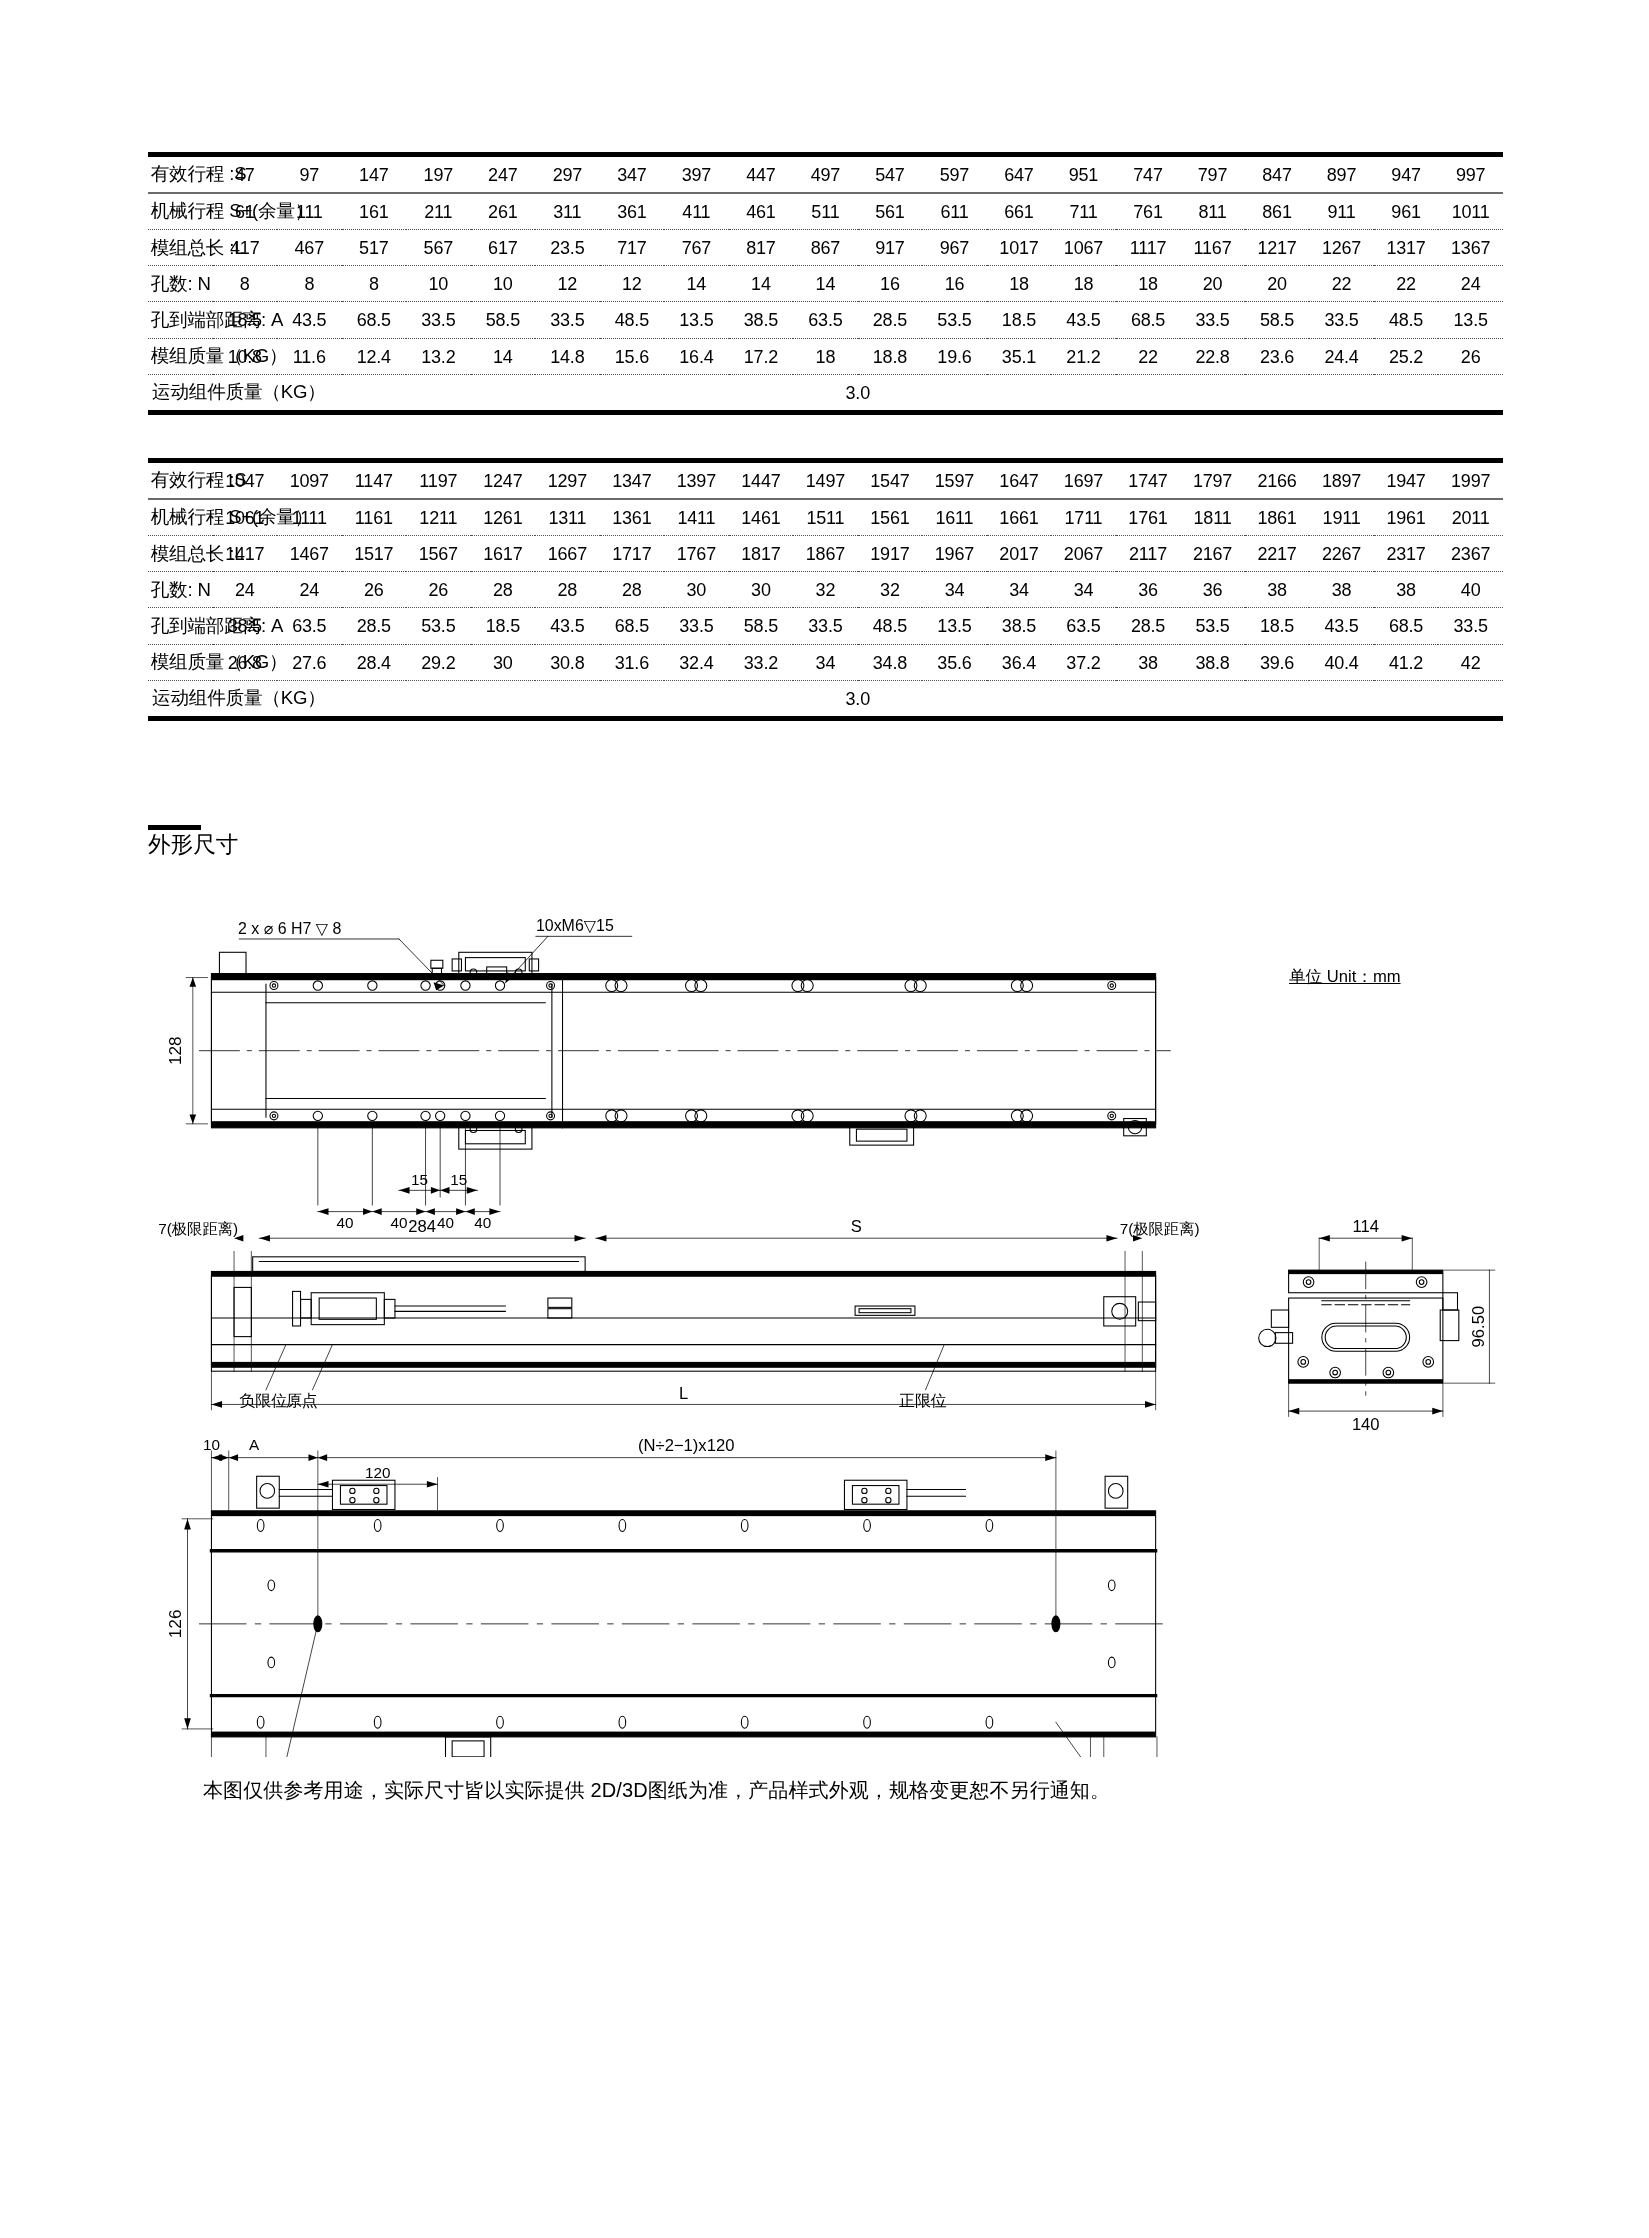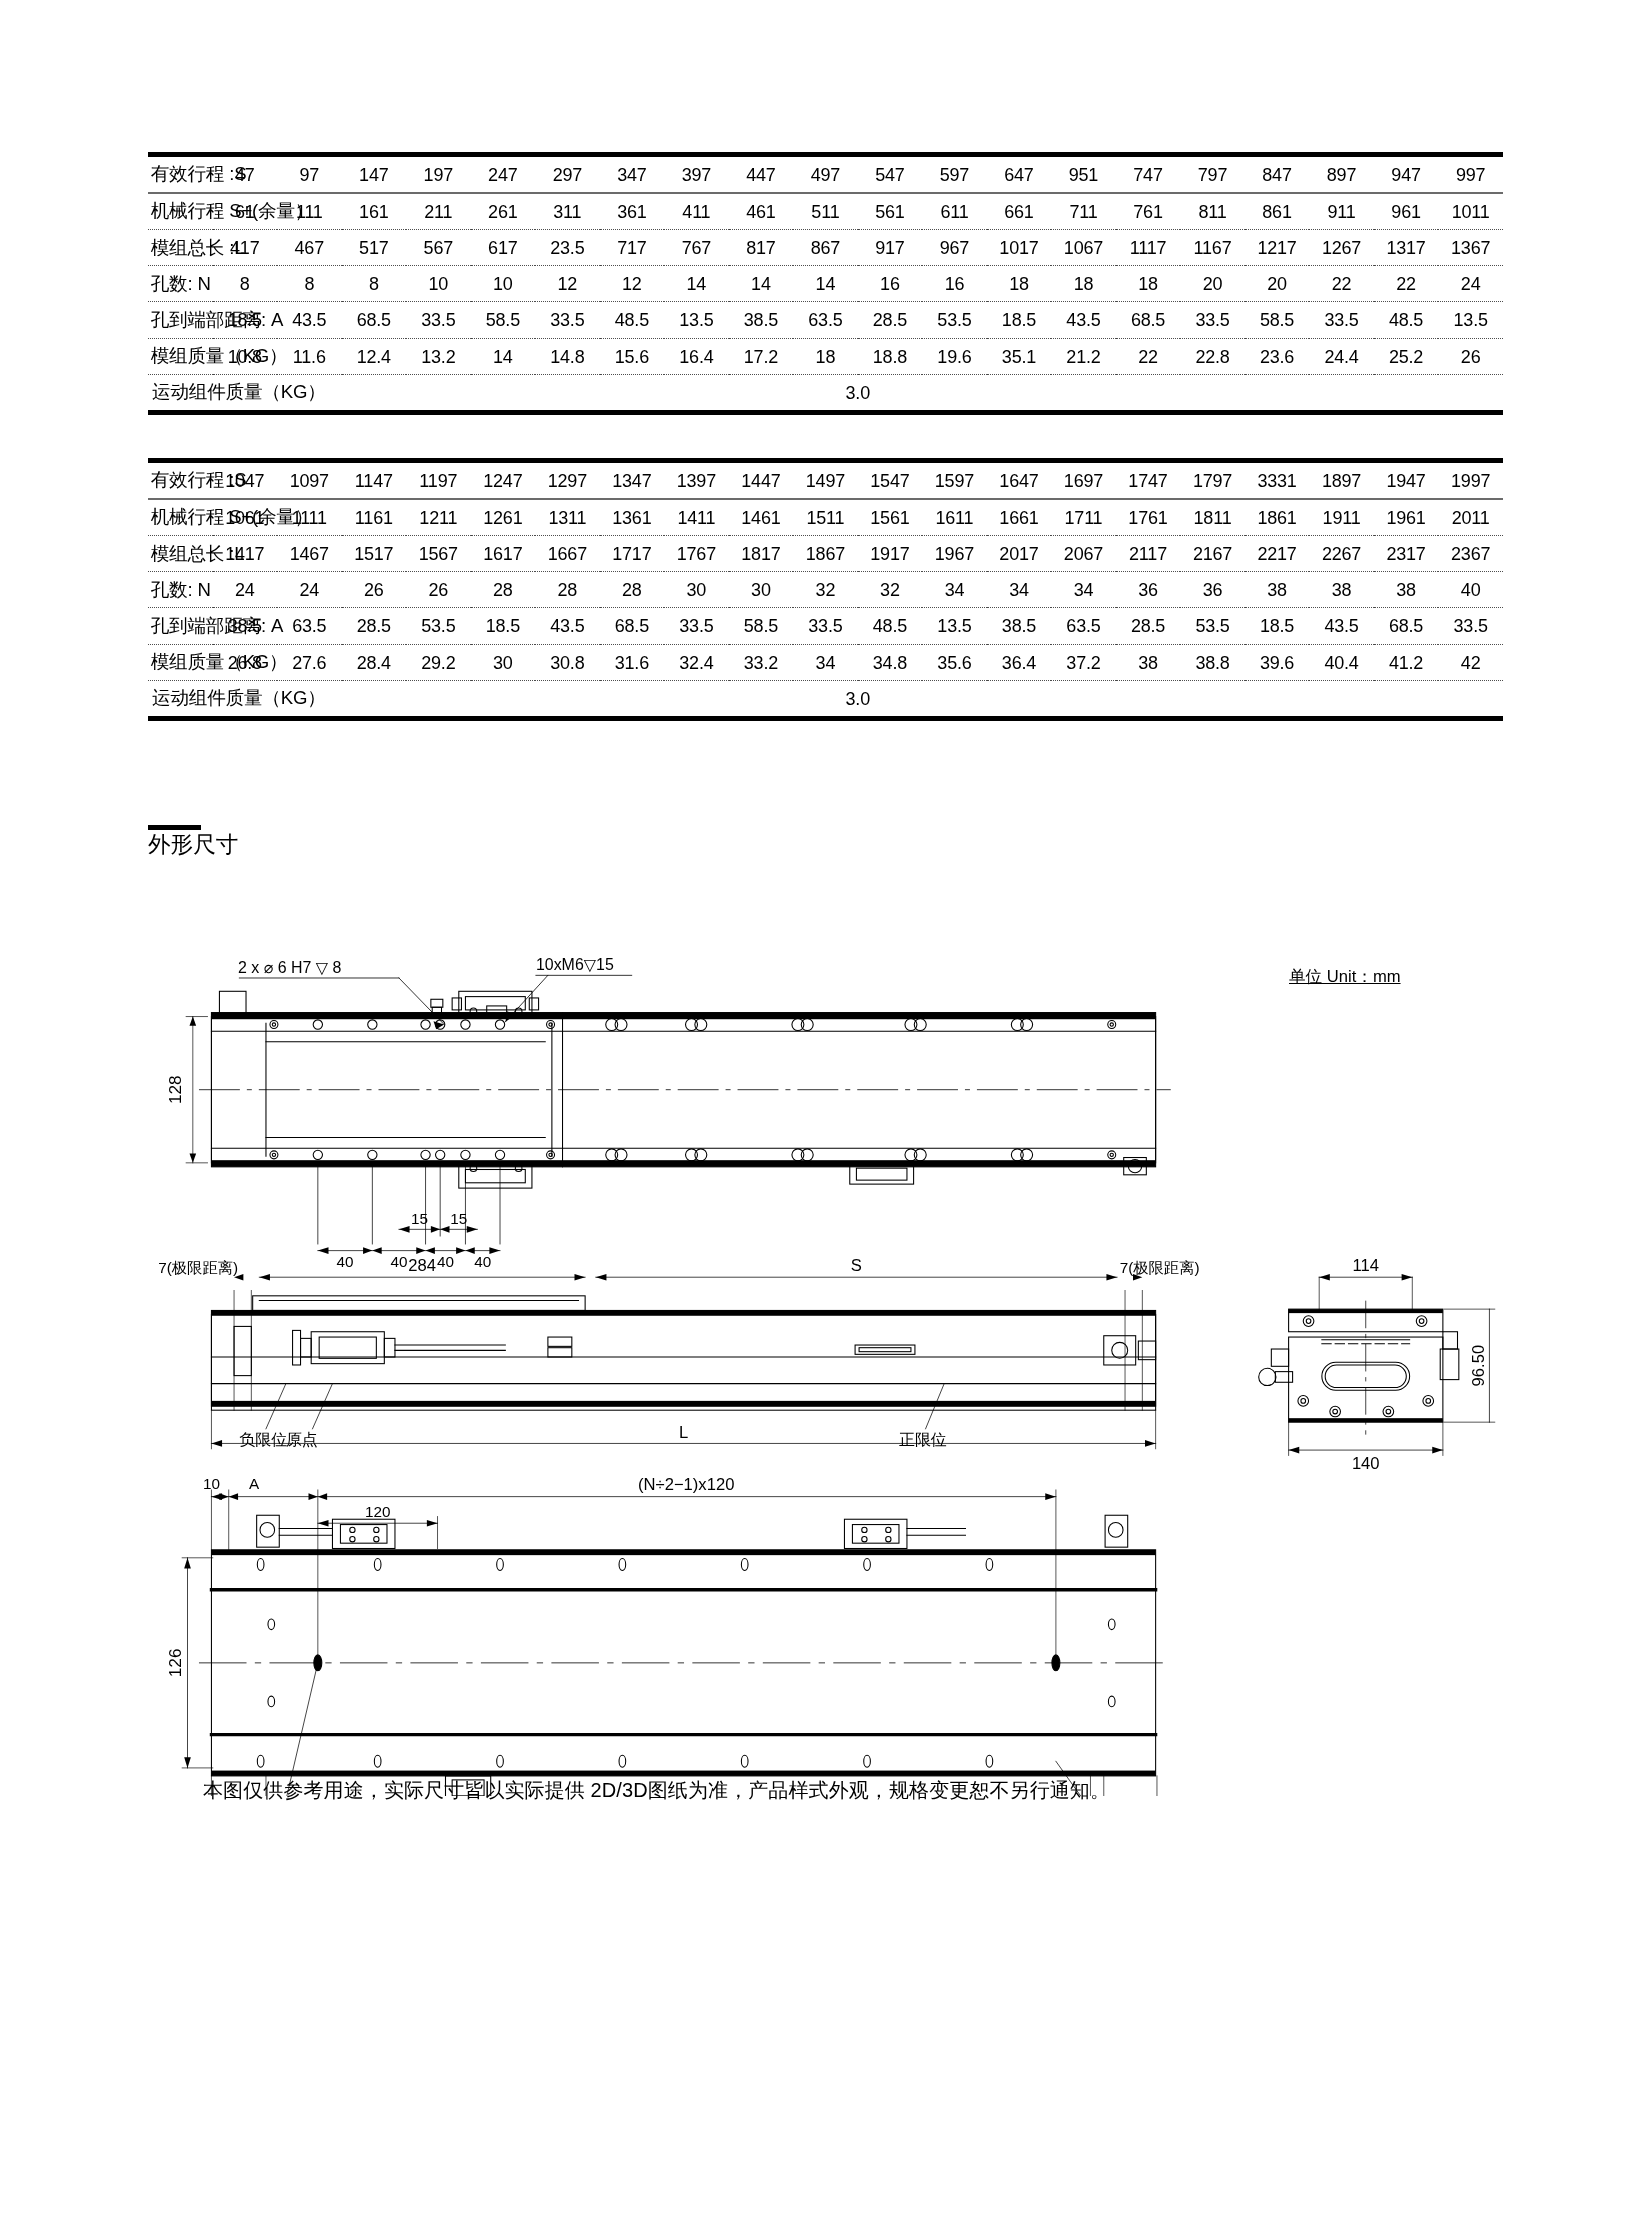--- a/index.html
+++ b/index.html
@@ -95,21 +95,21 @@
     left: 1289px;
     top: 966px;
     font-size: 16.6px;
     text-decoration: underline;
   }
 
   
   #drawing-area {
     position: absolute;
     left: 0;
-    top: 918px;
+    top: 879px;
     width: 1649px;
     height: 878px;
   }
   #drawing-area svg { display: block; }
 
   
   #footer-note {
     position: absolute;
     left: 203px;
     top: 1777px;
@@ -302,21 +302,21 @@
         <td>1347</td>
         <td>1397</td>
         <td>1447</td>
         <td>1497</td>
         <td>1547</td>
         <td>1597</td>
         <td>1647</td>
         <td>1697</td>
         <td>1747</td>
         <td>1797</td>
-        <td>3331</td>
+        <td>2166</td>
         <td>1897</td>
         <td>1947</td>
         <td>1997</td>
       </tr>
 
       <tr>
         <td class="lbl">机械行程 S+(余量）</td>
         <td>1061</td>
         <td>1111</td>
         <td>1161</td>

